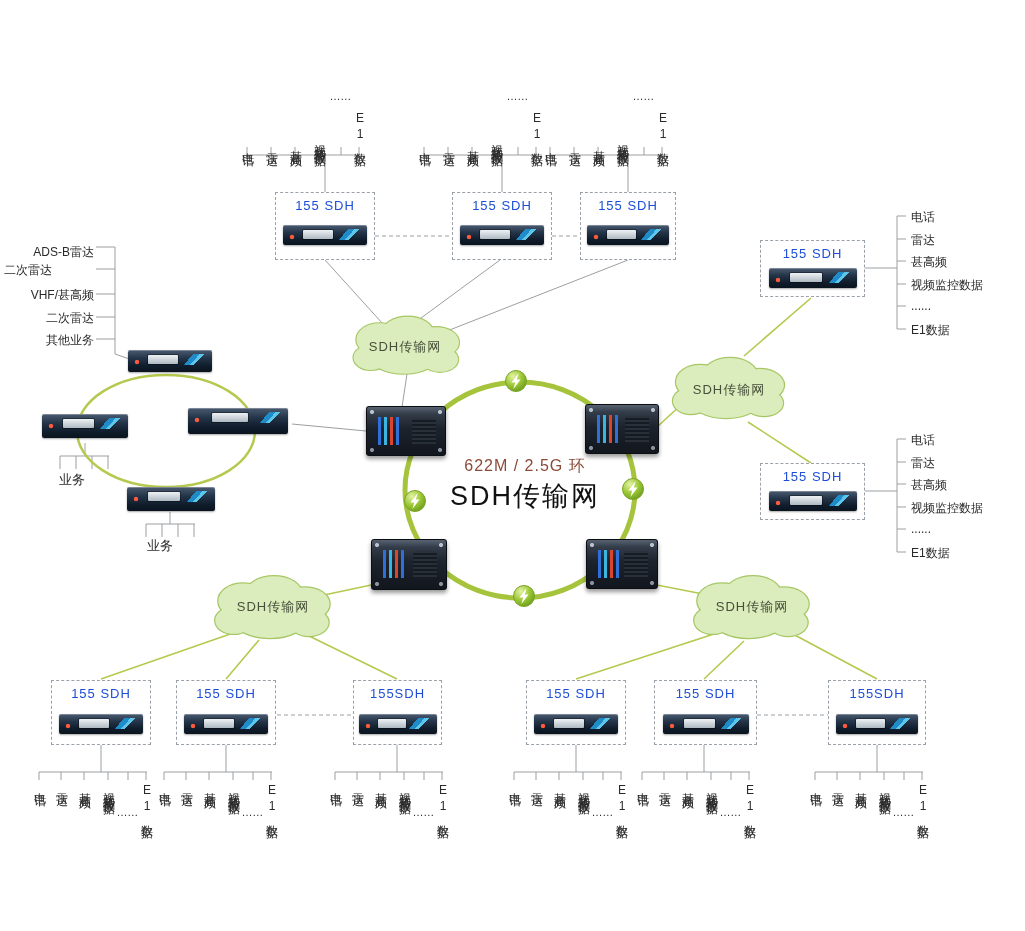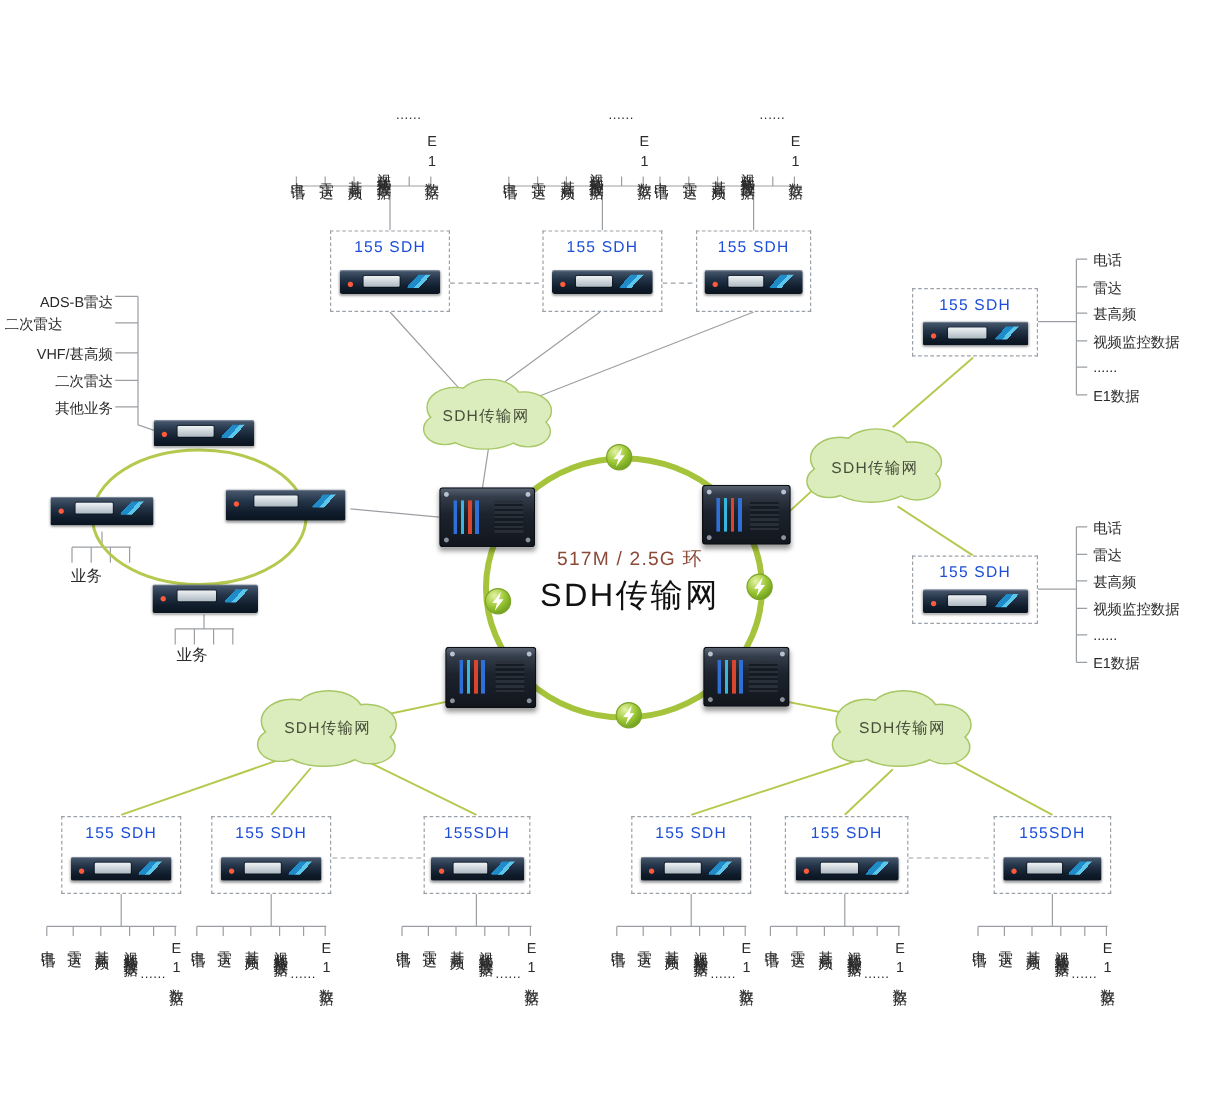--- a/index.html
+++ b/index.html
@@ -236,21 +236,21 @@
   <div class="rack" style="left:127px;top:487px;width:88px;height:24px"></div>
 
   <div class="hlabel" style="left:52px;top:471px;width:40px;text-align:center;font-size:13px">业务</div>
   <div class="hlabel" style="left:140px;top:537px;width:40px;text-align:center;font-size:13px">业务</div>
 
   <div class="node" style="left:366px;top:406px;width:80px;height:50px"></div>
   <div class="node" style="left:585px;top:404px;width:74px;height:50px"></div>
   <div class="node" style="left:371px;top:539px;width:76px;height:51px"></div>
   <div class="node" style="left:586px;top:539px;width:72px;height:50px"></div>
 
-  <div class="caption">517M / 2.5G 环</div>
+  <div class="caption">622M / 2.5G 环</div>
   <div class="ringtitle">SDH传输网</div>
 
   <div class="cloudlabel" style="left:405px;top:347px">SDH传输网</div>
   <div class="cloudlabel" style="left:729px;top:390px">SDH传输网</div>
   <div class="cloudlabel" style="left:273px;top:607px">SDH传输网</div>
   <div class="cloudlabel" style="left:752px;top:607px">SDH传输网</div>
 
   <div class="dashedbox" style="left:51px;top:680px;width:100px;height:65px">
     <div class="boxlabel">155 SDH</div>
     <div class="rack" style="left:7px;top:33px;width:84px"></div>

